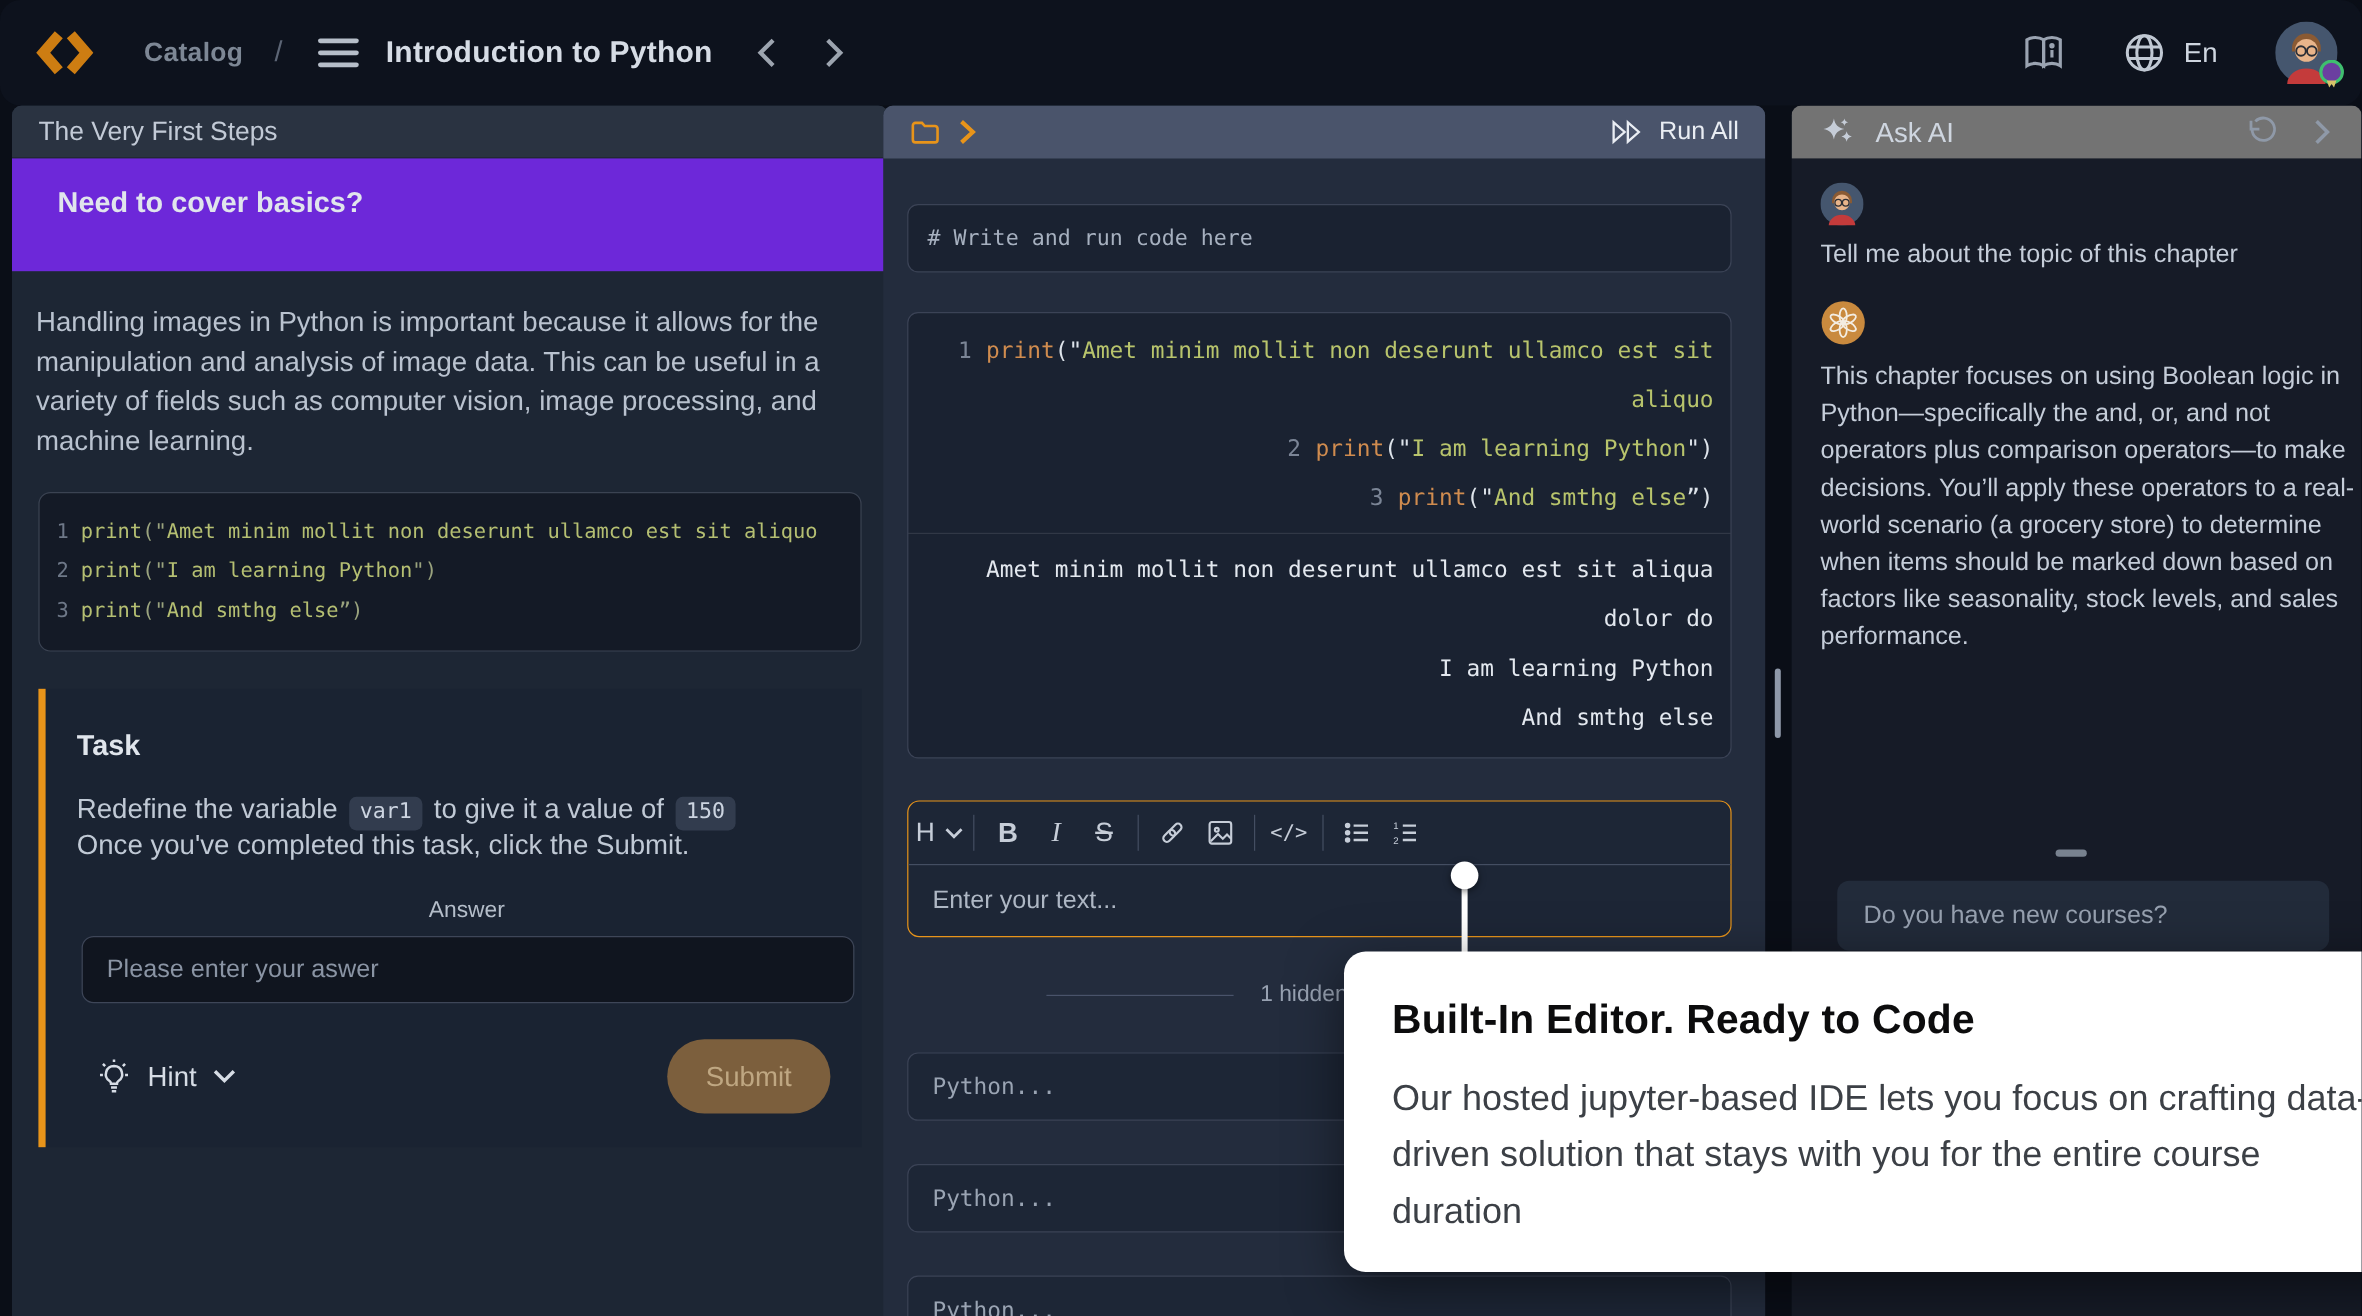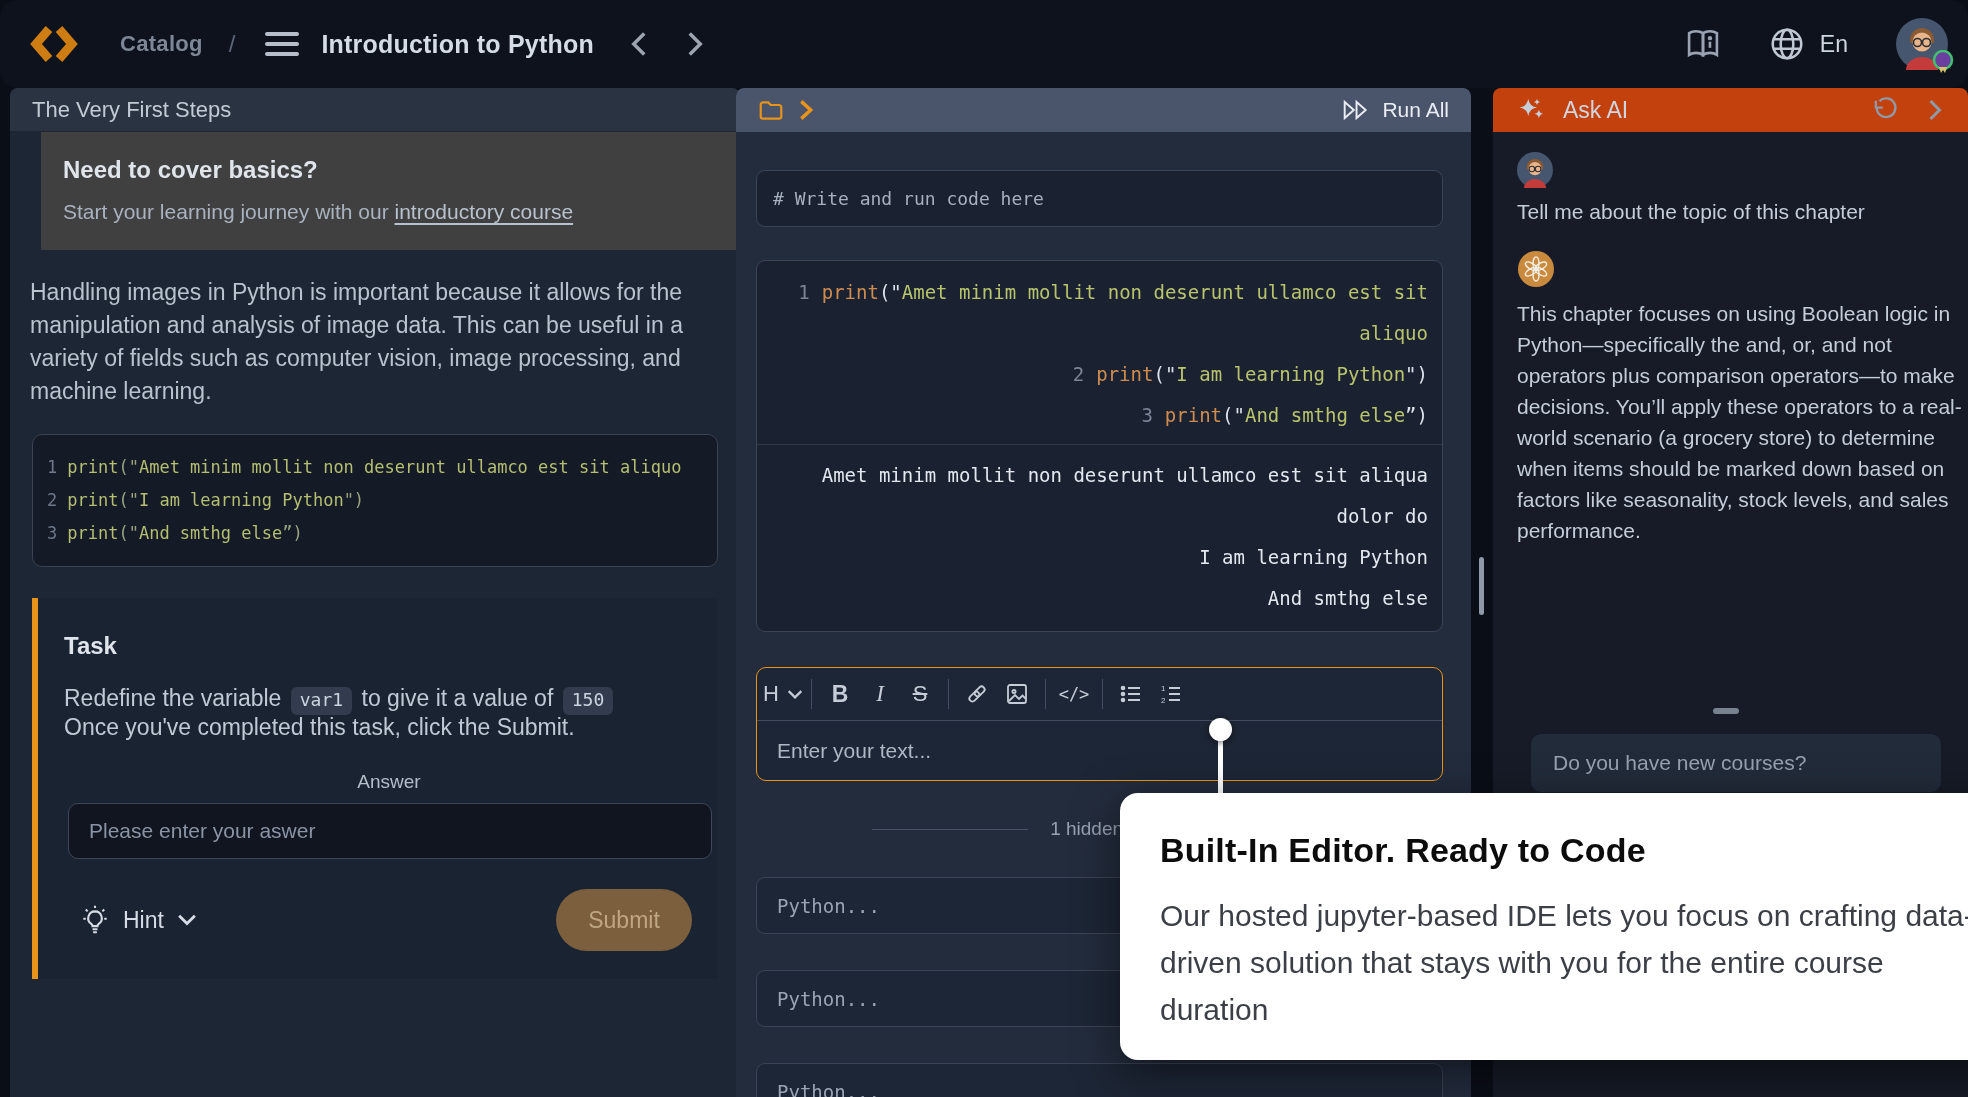--- a/index.html
+++ b/index.html
@@ -30,21 +30,21 @@
   .avatar-wrap { position:relative; margin-left:48px; width:52px; height:52px; cursor:pointer; }
   .badge { position:absolute; right:-6px; bottom:-4px; }
 
   
   .panel { position:absolute; top:88px; bottom:0; border-radius:8px 8px 0 0; overflow:hidden; }
   .panel-head { height:44px; display:flex; align-items:center; }
 
   
   .left-panel { left:10px; width:730px; background:#1d2634; }
   .left-head { background:#2a3341; padding-left:22px; font-size:22px; color:#c2cad6; border-bottom:1px solid rgba(0,0,0,.25); }
-  .callout { background:#404040; padding:24px 22px 26px 22px;margin-left:31px; }
+  .callout { background:#6d28d9; padding:24px 22px 26px 38px; }
   .callout h3 { font-size:24px; color:#e0e5ec; margin-bottom:16px; }
   .callout p { font-size:21px; color:#a9b2bf; }
   .callout a { color:#b8c1ce; text-decoration:underline; text-underline-offset:4px; cursor:pointer; }
   .lesson-par { padding:26px 26px 0 20px; font-size:23px; line-height:33px; color:#b9c2cf; }
   .codeblock {
     margin:26px 22px 0 22px; background:#141a26; border:1px solid #3b4352;
     border-radius:10px; padding:16px 14px; font-family:"DejaVu Sans Mono", monospace;
     font-size:17px; line-height:33px;
   }
   .codeblock .ln  { color:#6e7888; margin-right:10px; }
@@ -113,21 +113,21 @@
   .hidden-divider .hline { width:156px; height:1px; background:#49536a; }
   .hidden-divider .hd-label { font-size:19px; color:#97a1b1; }
   .collapsed { margin-top:37px; height:57px; display:flex; align-items:center; padding-left:20px;
     font-size:19px; color:#9aa4b3; background:#1d2636; cursor:pointer; }
   .collapsed + .collapsed { margin-top:36px; }
   .mid-scrollbar { position:absolute; left:1479px; top:557px; width:5px; height:58px;
     background:#8e98a9; border-radius:3px; z-index:5; }
 
   
   .right-panel { left:1493px; width:475px; background:#161b27; }
-  .ai-head { background:#c2410c; padding:0 24px; display:flex; align-items:center; }
+  .ai-head { background:#737373; padding:0 24px; display:flex; align-items:center; }
   .ai-title { margin-left:16px; font-size:23px; color:#cfd6e0; }
   .ai-head .spacer { margin-left:auto; }
   .ai-head-icon { margin-left:28px; cursor:pointer; }
   .chat { padding:20px 25px 0 24px; }
   .msg-avatar { width:36px; height:36px; margin-bottom:12px; }
   .user-msg { font-size:21px; color:#c5cdd9; margin-bottom:26px; }
   .ai-msg { font-size:21px; color:#c5cdd9; line-height:31px; width:450px; }
   .drag-handle { position:absolute; left:220px; top:620px; width:26px; height:6px;
     border-radius:3px; background:#78828f; cursor:ns-resize; }
   .ai-input {
@@ -212,21 +212,20 @@
         </svg>
       </span>
     </span>
   </span>
 </header>
 
 <section class="panel left-panel">
   <div class="panel-head left-head">The Very First Steps</div>
   <div class="callout">
     <h3>Need to cover basics?</h3>
-    <p><span>Start your learning journey with our </span><a>introductory course</a></p>
   </div>
   <p class="lesson-par">Handling images in Python is important because it allows for the manipulation and analysis of image data. This can be useful in a variety of fields such as computer vision, image processing, and machine learning.</p>
 
   <div class="codeblock">
     <div><span class="ln">1</span><span class="kw">print</span><span class="pt">("</span><span class="st">Amet minim mollit non deserunt ullamco est sit aliquo</span><span class="pt"></span></div>
     <div><span class="ln">2</span><span class="kw">print</span><span class="pt">("</span><span class="st">I am learning Python</span><span class="pt">")</span></div>
     <div><span class="ln">3</span><span class="kw">print</span><span class="pt">("</span><span class="st">And smthg else</span><span class="pt">”)</span></div>
   </div>
 
   <div class="task">

